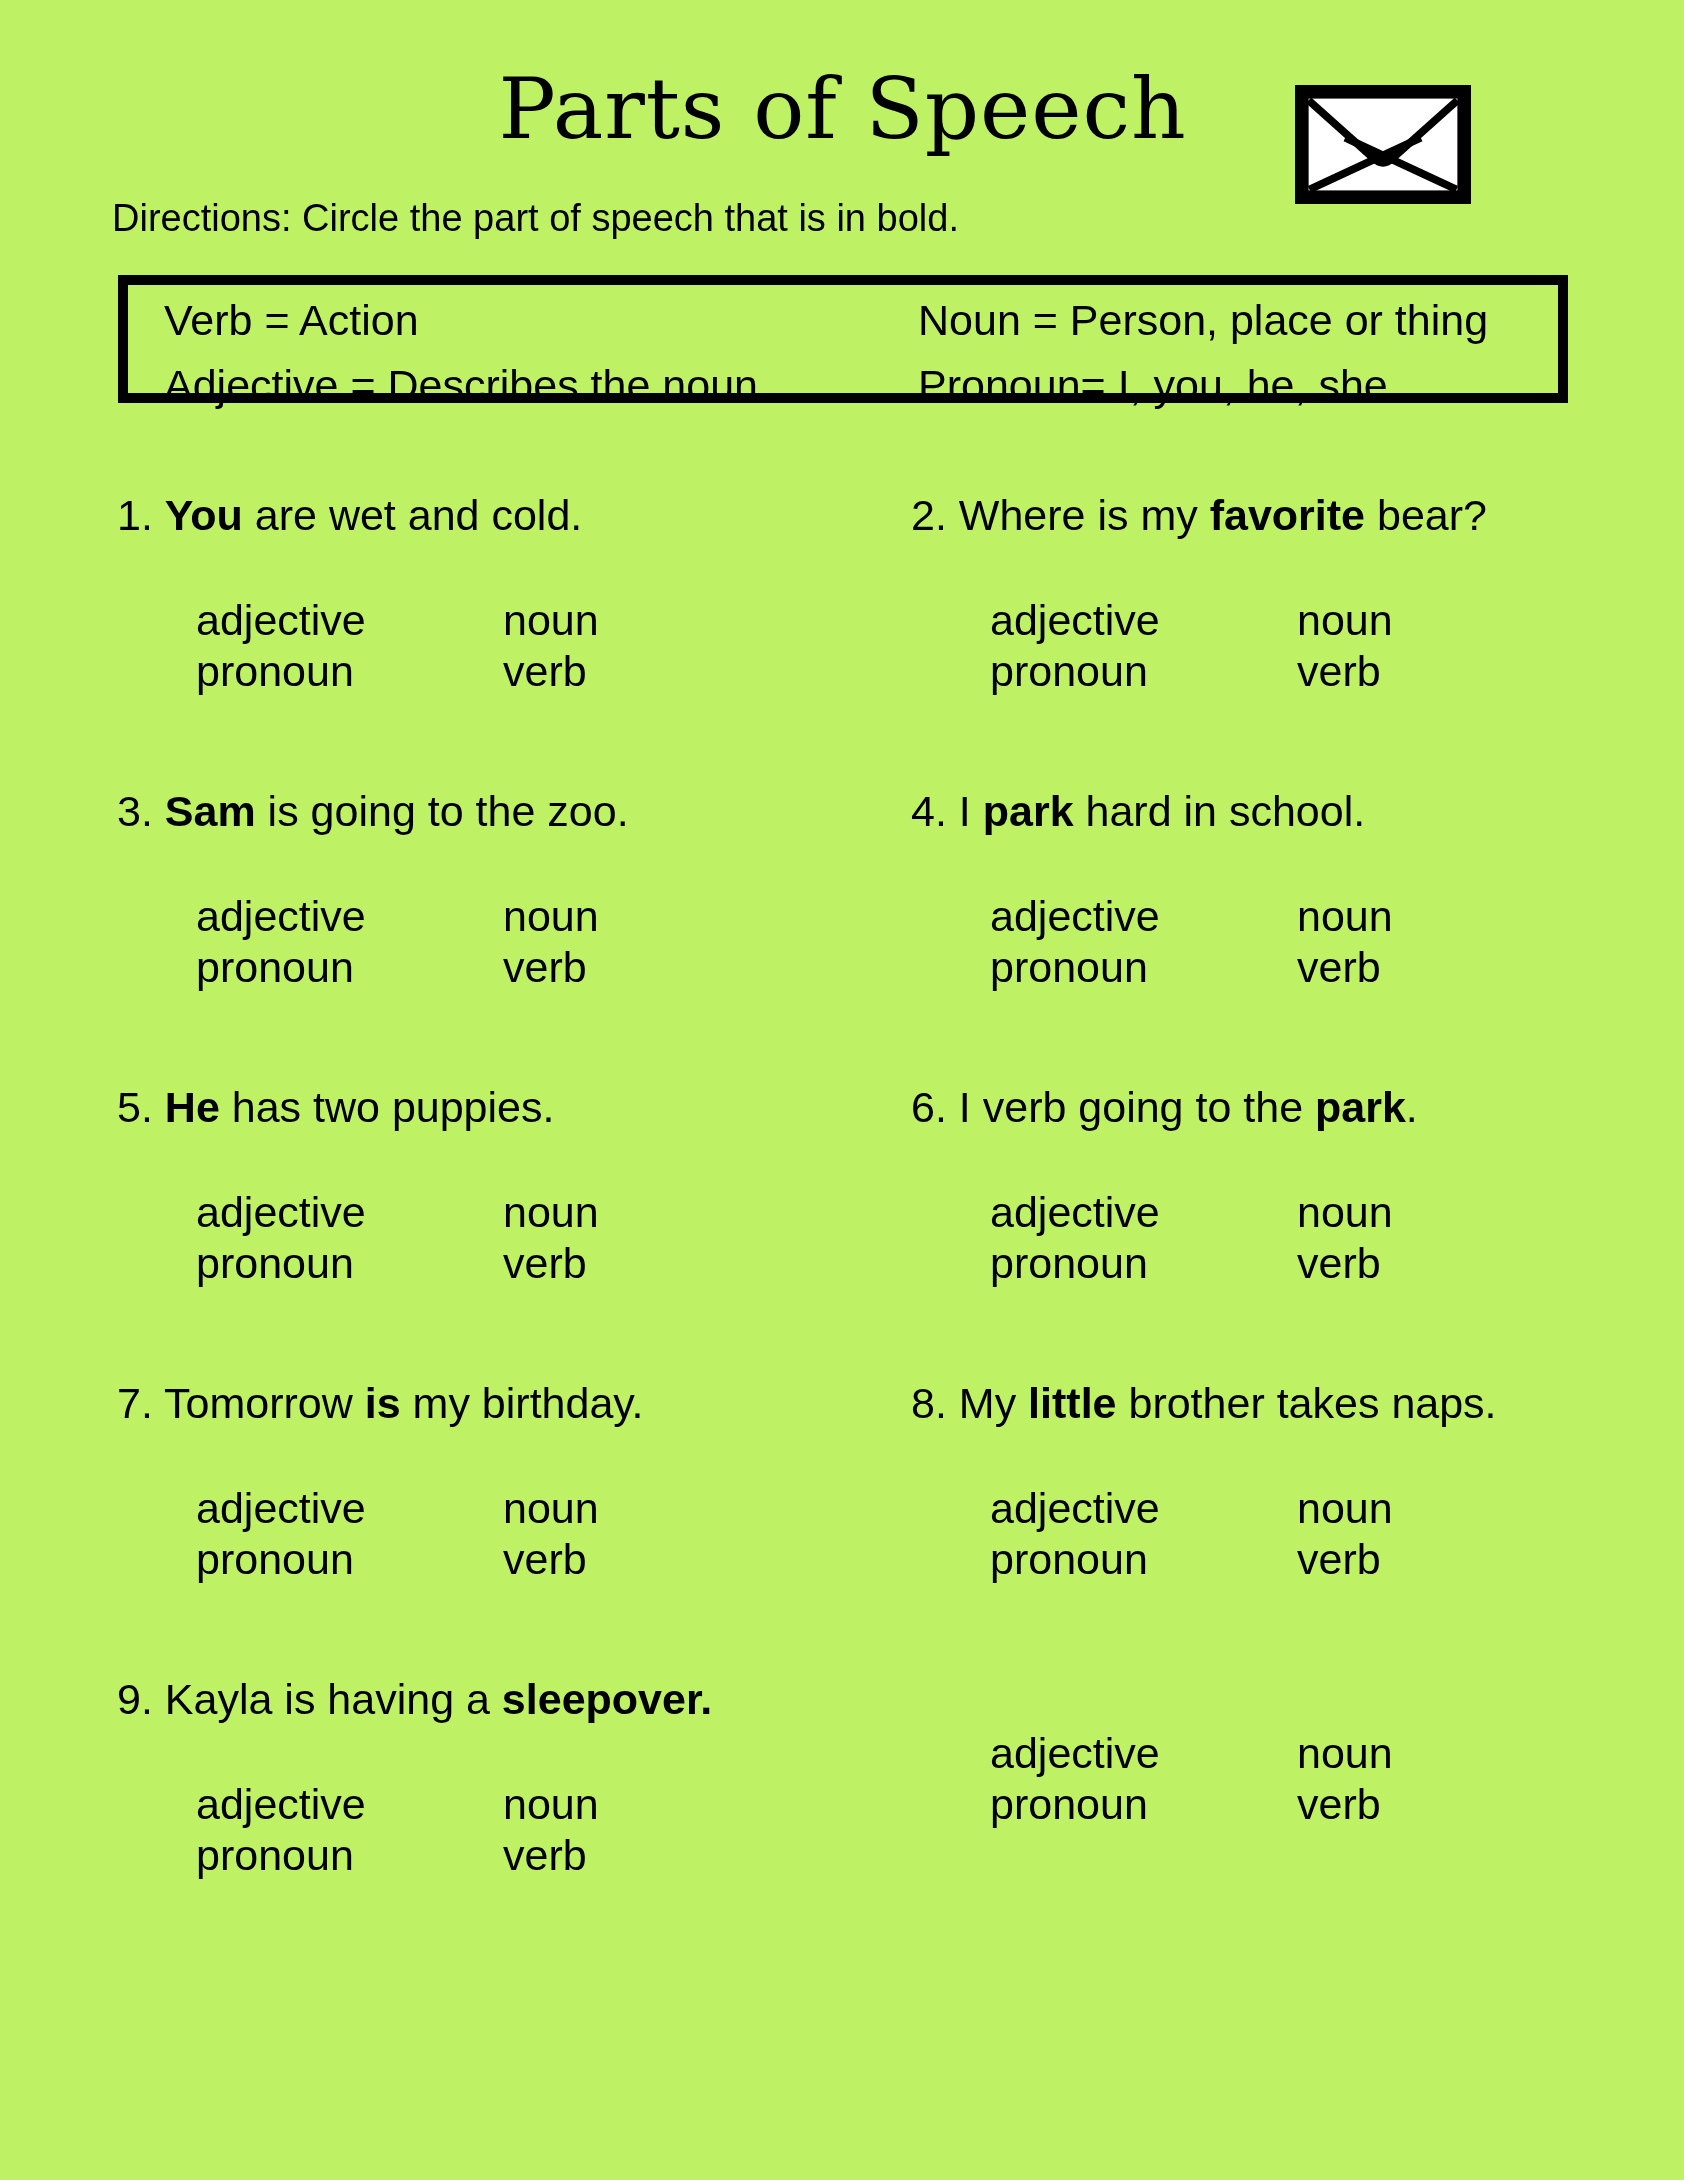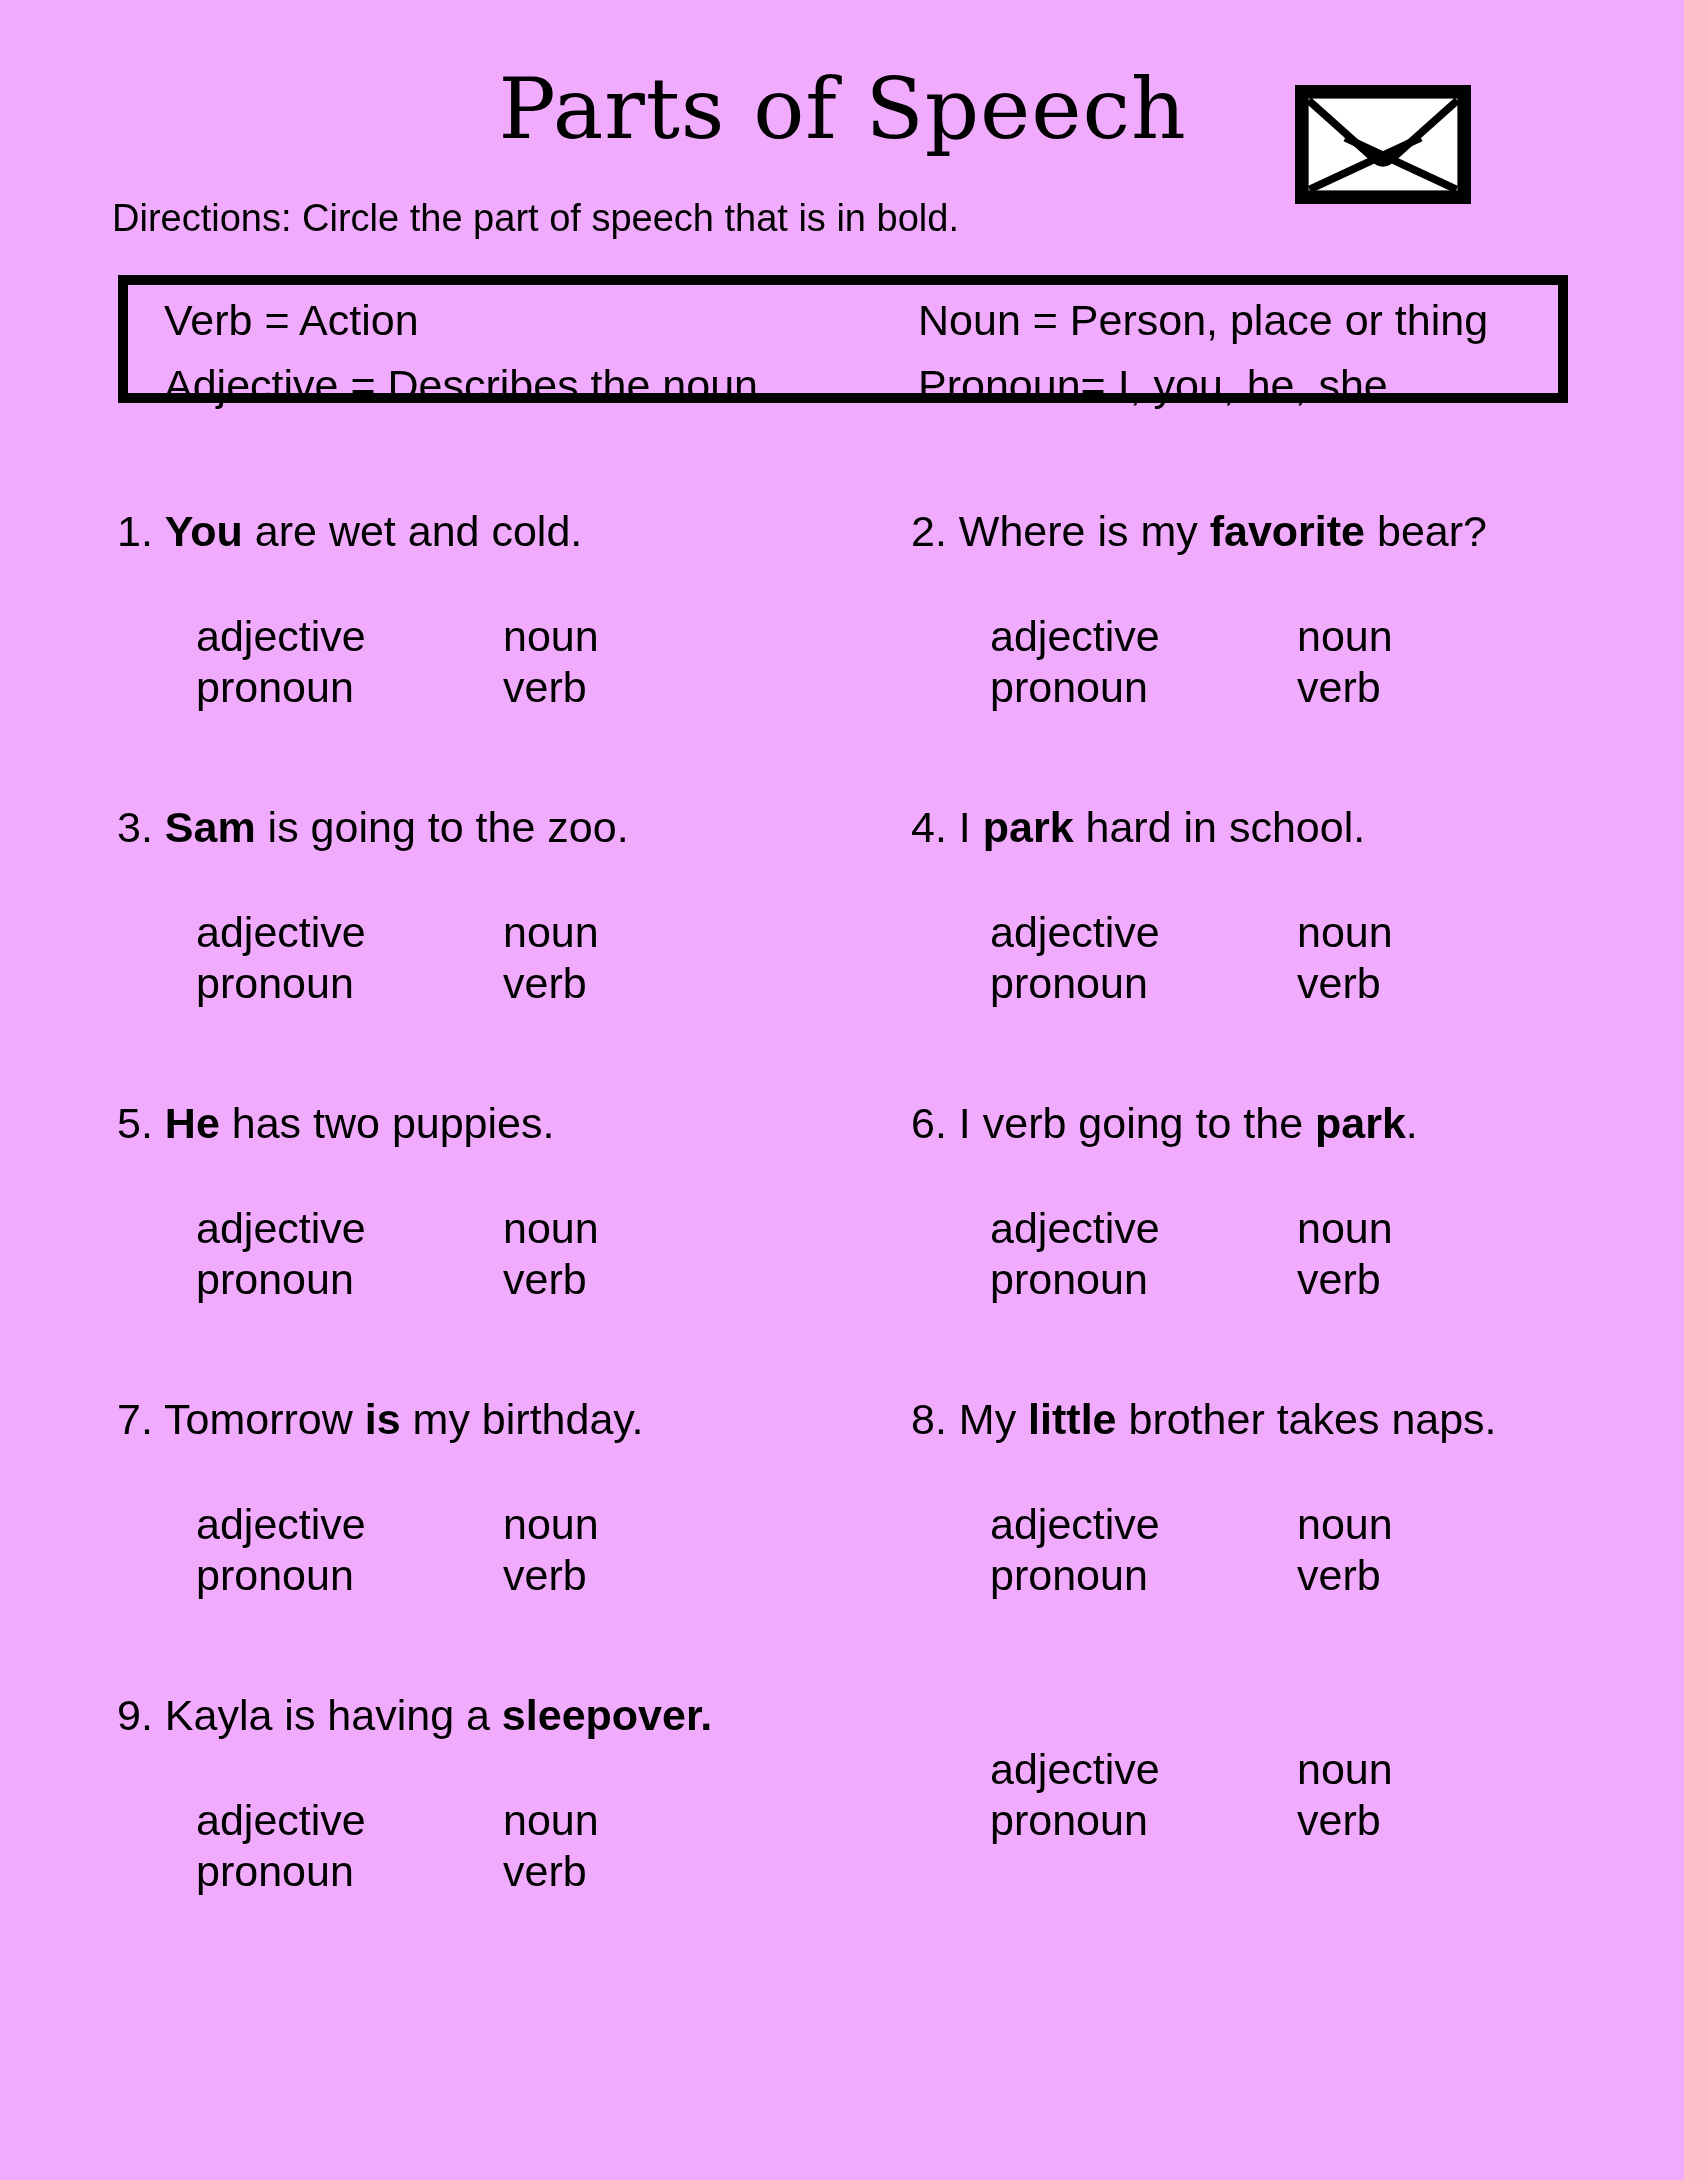--- a/index.html
+++ b/index.html
@@ -1,21 +1,21 @@
 <!DOCTYPE html>
 <html style="font-size:13.6px"><head>
 <meta charset="utf-8">
 <style>
   html, body { margin: 0; padding: 0; background: #ffffff; }
   .page {
     position: relative;
     width: 1685px;
     height: 2181px;
     margin: 0 auto;
-    background: #f0abfc;
+    background: #bef264;
     color: #000000;
     font-family: "Liberation Sans", sans-serif;
     overflow: hidden;
   }
 
   
   .title {
     position: absolute;
     top: 58px;
     left: 0;
@@ -63,21 +63,21 @@
     grid-template-columns: 754px 1fr;
     grid-auto-rows: 65px;
     align-items: center;
     font-size: 43px;
   }
   .leg { white-space: nowrap; }
 
   
   .questions {
     position: absolute;
-    top: 506px;
+    top: 490px;
     left: 117px;
     width: 1482px;
     display: grid;
     grid-template-columns: 794px 1fr;
   }
   .question { height: 296px; }
   .sentence {
     margin: 0;
     font-size: 43px;
     line-height: 51px;

